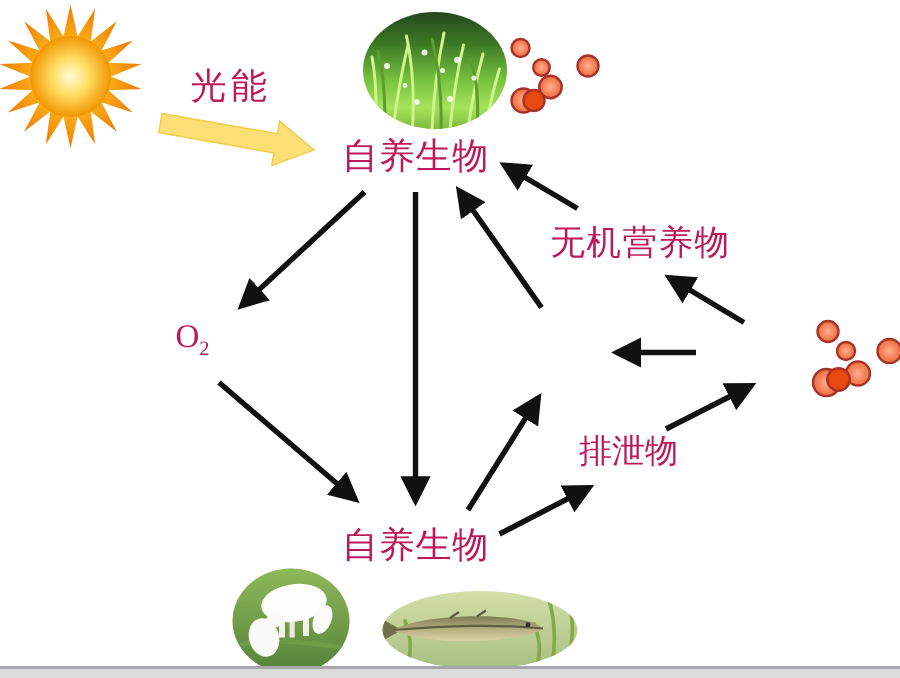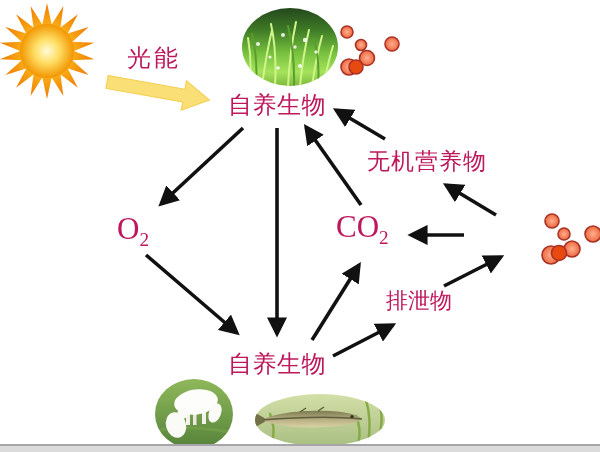--- a/index.html
+++ b/index.html
@@ -4,21 +4,21 @@
 <style>
   html,body{margin:0;padding:0;background:#fff;}
   .stage{
     position:relative;width:600px;height:452px;background:#ffffff;overflow:hidden;
     font-family:"Liberation Serif","DejaVu Serif",serif;color:#111;
   }
   .layer{position:absolute;left:0;top:0;width:600px;height:452px;}
   .label{position:absolute;white-space:nowrap;color:#be185d;line-height:1;z-index:5;}
   .lbl-light{left:127px;top:46px;font-size:24px;letter-spacing:3px;}
   .lbl-autotroph{left:228px;top:93px;font-size:24px;letter-spacing:0.5px;}
-  .lbl-o2{left:117px;top:213px;font-size:31px;}
+  .lbl-o2{left:117px;top:213px;font-size:22px;}
   .lbl-co2{left:336px;top:211px;font-size:31px;}
   .lbl-inorganic{left:367px;top:150px;font-size:23px;letter-spacing:1px;}
   .lbl-microbes{left:474px;top:222px;font-size:24px;}
   .lbl-excreta{left:386px;top:290px;font-size:22px;}
   .lbl-heterotroph{left:228px;top:352px;font-size:24px;letter-spacing:0.5px;}
   .formula sub{font-size:0.62em;}
   .footer-bar{
     position:absolute;left:0;right:0;bottom:0;height:6px;
     background:#dbdbdb;border-top:2px solid #a6a6aa;z-index:6;
   }
@@ -177,19 +177,18 @@
       <line x1="333" y1="356" x2="393" y2="325" marker-end="url(#ah)"></line>
       <line x1="444" y1="286" x2="501" y2="257" marker-end="url(#ah)"></line>
       <line x1="464" y1="235" x2="411" y2="235" marker-end="url(#ah)"></line>
       <line x1="496" y1="215" x2="446" y2="185" marker-end="url(#ah)"></line>
     </g>
   </svg>
 
   <div class="label lbl-light">光能</div>
   <div class="label lbl-autotroph">自养生物</div>
   <div class="label lbl-o2 formula"><span>O</span><sub>2</sub></div>
-  <div class="label lbl-co2 formula"><span>CO</span><sub>2</sub></div>
   <div class="label lbl-inorganic">无机营养物</div>
   <div class="label lbl-excreta">排泄物</div>
   <div class="label lbl-heterotroph">自养生物</div>
 
   <div class="footer-bar"></div>
 </div>
 
 </body></html>

